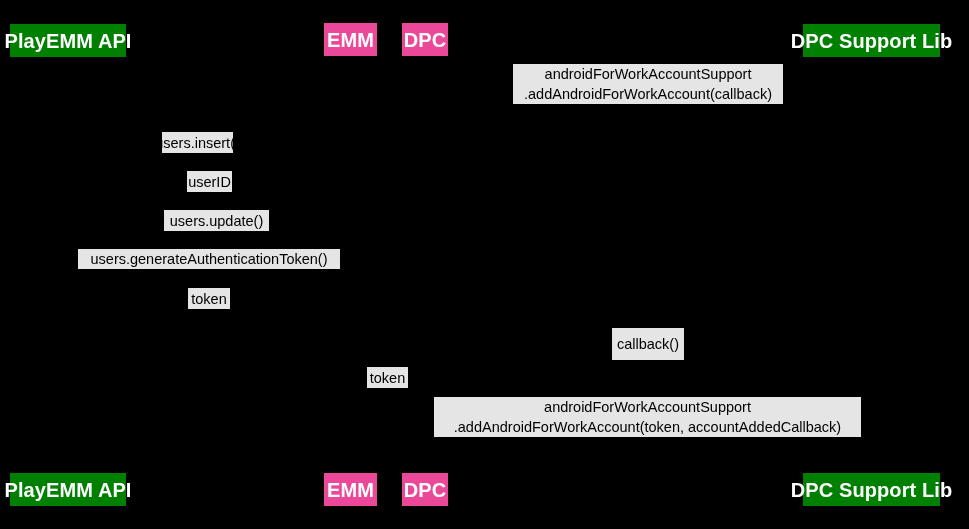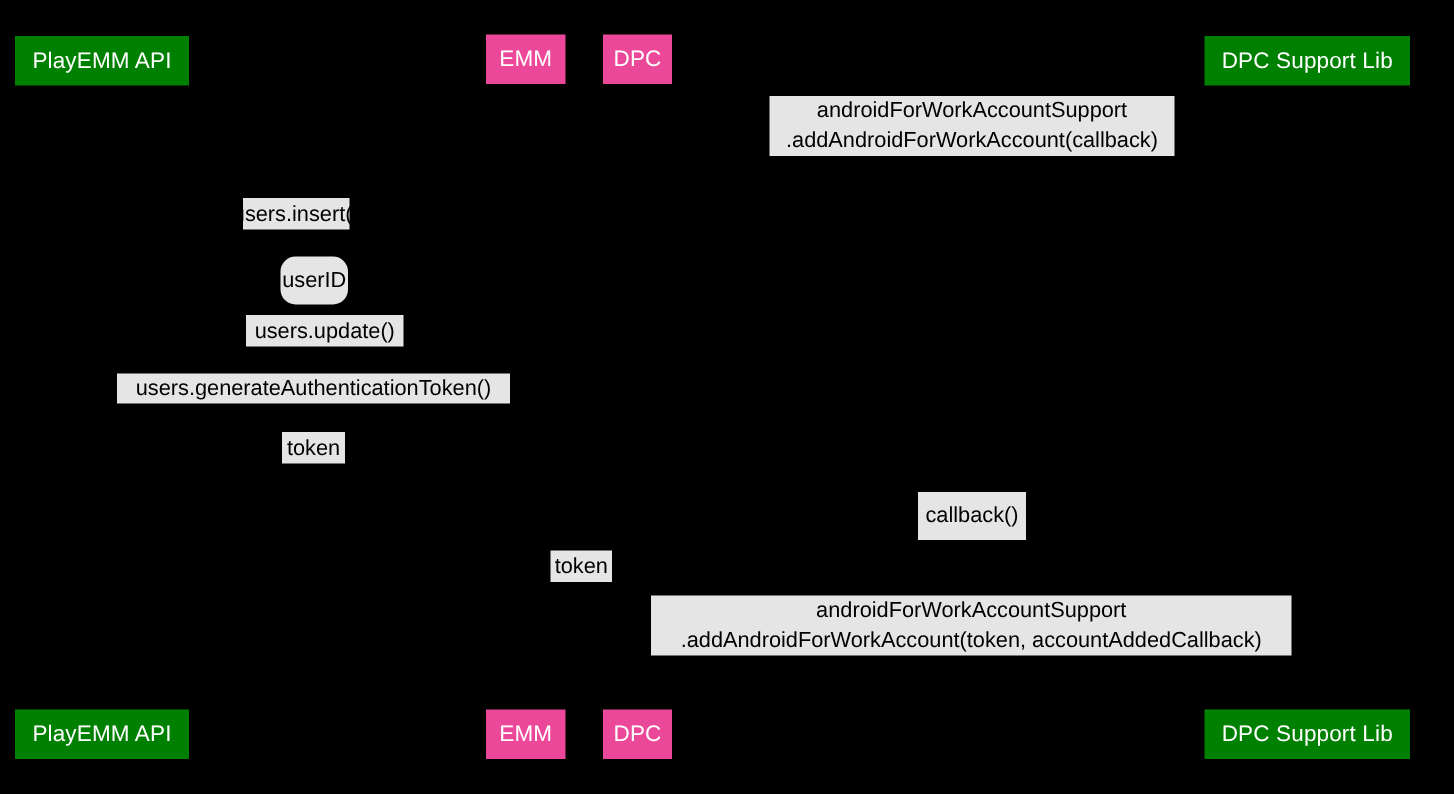--- a/index.html
+++ b/index.html
@@ -23,24 +23,25 @@
     height: 529px;
     background: #000000;
   }
   .lifeline-box {
     position: absolute;
     box-sizing: border-box;
     display: flex;
     align-items: center;
     justify-content: center;
     color: #ffffff;
-    font-size: 15px;
+    font-size: 20px;
     line-height: 1;
     letter-spacing: 0.1px;
     white-space: nowrap;
+    font-weight: bold;
   }
   .lifeline-box.green { background: #008000; }
   .lifeline-box.blue  { background: #ec4899; }
 
   .lifeline-line {
     position: absolute;
     width: 1px;
     background: #000000;
   }
 
@@ -81,21 +82,21 @@
       <div class="lifeline-box blue" style="left: 402px; top: 23px; width: 46px; height: 33px;">
         <span>DPC</span>
       </div>
       <div class="lifeline-box green" style="left: 803px; top: 24px; width: 137px; height: 33px;">
         <span>DPC Support Lib</span>
       </div>
     </div>
   <div id="messages">
       <div class="msg-label" style="left: 513px; top: 64px; width: 270px; height: 40px;"><span class="line">androidForWorkAccountSupport</span><span class="line">.addAndroidForWorkAccount(callback)</span></div>
       <div class="msg-label" style="left: 162px; top: 132px; width: 71px; height: 21px;"><span class="line">users.insert()</span></div>
-      <div class="msg-label" style="left: 187px; top: 171px; width: 45px; height: 32px; border-radius: 10px;"><span class="line">userID</span></div>
+      <div class="msg-label" style="left: 187px; top: 171px; width: 45px; height: 21px;"><span class="line">userID</span></div>
       <div class="msg-label" style="left: 164px; top: 210px; width: 105px; height: 21px;"><span class="line">users.update()</span></div>
       <div class="msg-label" style="left: 78px; top: 249px; width: 262px; height: 20px;"><span class="line">users.generateAuthenticationToken()</span></div>
       <div class="msg-label" style="left: 188px; top: 288px; width: 42px; height: 21px;"><span class="line">token</span></div>
       <div class="msg-label" style="left: 612px; top: 328px; width: 72px; height: 32px;"><span class="line">callback()</span></div>
       <div class="msg-label" style="left: 367px; top: 367px; width: 41px; height: 21px;"><span class="line">token</span></div>
       <div class="msg-label" style="left: 434px; top: 397px; width: 427px; height: 40px;"><span class="line">androidForWorkAccountSupport</span><span class="line">.addAndroidForWorkAccount(token, accountAddedCallback)</span></div>
     </div>
   <div id="participants-bottom">
       <div class="lifeline-box green" style="left: 10px; top: 473px; width: 116px; height: 33px;">
         <span>PlayEMM API</span>

